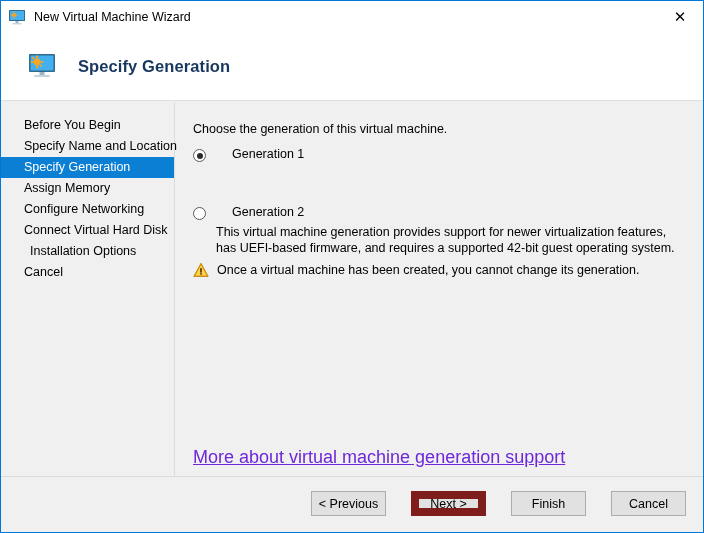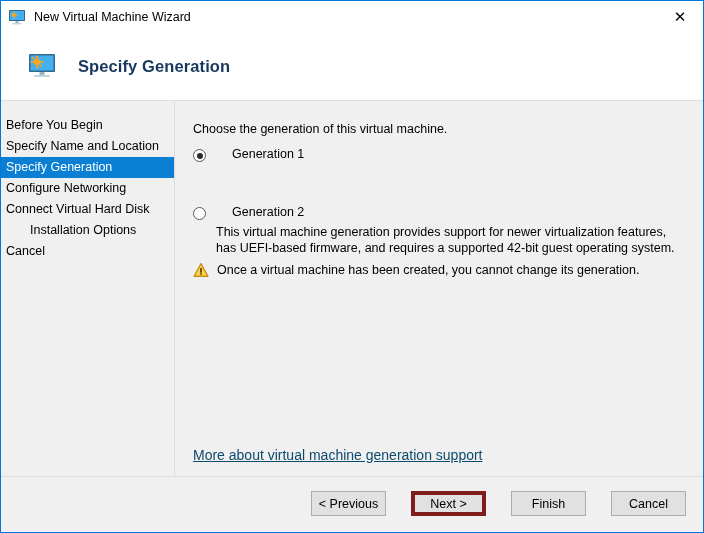--- a/index.html
+++ b/index.html
@@ -103,21 +103,21 @@
     left: 0; top: 0;
     width: 174px;
     height: 374px;
     border-right: 1px solid #dcdcdc;
     box-sizing: border-box;
     padding-top: 13px;
   }
   .nav-item {
     height: 21px;
     line-height: 21px;
-    padding-left: 5px;
+    padding-left: 23px;
     font-size: 12.5px;
     color: #000000;
     white-space: nowrap;
     cursor: default;
     box-sizing: border-box;
   }
   .nav-item.indented { padding-left: 29px; }
   .nav-item.selected {
     background: #0a7fd4;
     color: #ffffff;
@@ -200,22 +200,22 @@
     font-size: 12.5px;
     color: #000000;
     line-height: 16px;
   }
 
   
   #help-link {
     position: absolute;
     left: 17px;
     top: 345px;
-    font-size: 14px;
-    color: #0c4a6e;
+    font-size: 18px;
+    color: #6d28d9;
     text-decoration: underline;
     cursor: pointer;
   }
 
   
   #footer {
     position: absolute;
     left: 0;
     top: 475px;
     width: 702px;
@@ -240,21 +240,21 @@
     font-family: "Liberation Sans", sans-serif;
     font-size: 12.5px;
     color: #000000;
     cursor: default;
     display: flex;
     align-items: center;
     justify-content: center;
     padding: 0;
   }
   .btn.default {
-    border: 4px solid #7f1d1d;
+    border: 8px solid #7f1d1d;
   }
 </style>
 </head>
 <body>
 
 <div id="window">
 
   <div id="titlebar">
     <span id="title-icon">
       <svg width="18" height="18" viewBox="0 0 18 18" xmlns="http://www.w3.org/2000/svg">
@@ -297,20 +297,21 @@
     </span>
     <span id="header-title">Specify Generation</span>
   </div>
 
   <div id="body">
 
     <div id="sidebar">
       <div class="nav-item">Before You Begin</div>
       <div class="nav-item">Specify Name and Location</div>
       <div class="nav-item selected">Specify Generation</div>
+      <div class="nav-item">Assign Memory</div>
       <div class="nav-item">Configure Networking</div>
       <div class="nav-item">Connect Virtual Hard Disk</div>
       <div class="nav-item indented">Installation Options</div>
       <div class="nav-item">Cancel</div>
     </div>
 
     <div id="content">
 
       <div id="intro-text">Choose the generation of this virtual machine.</div>
 

